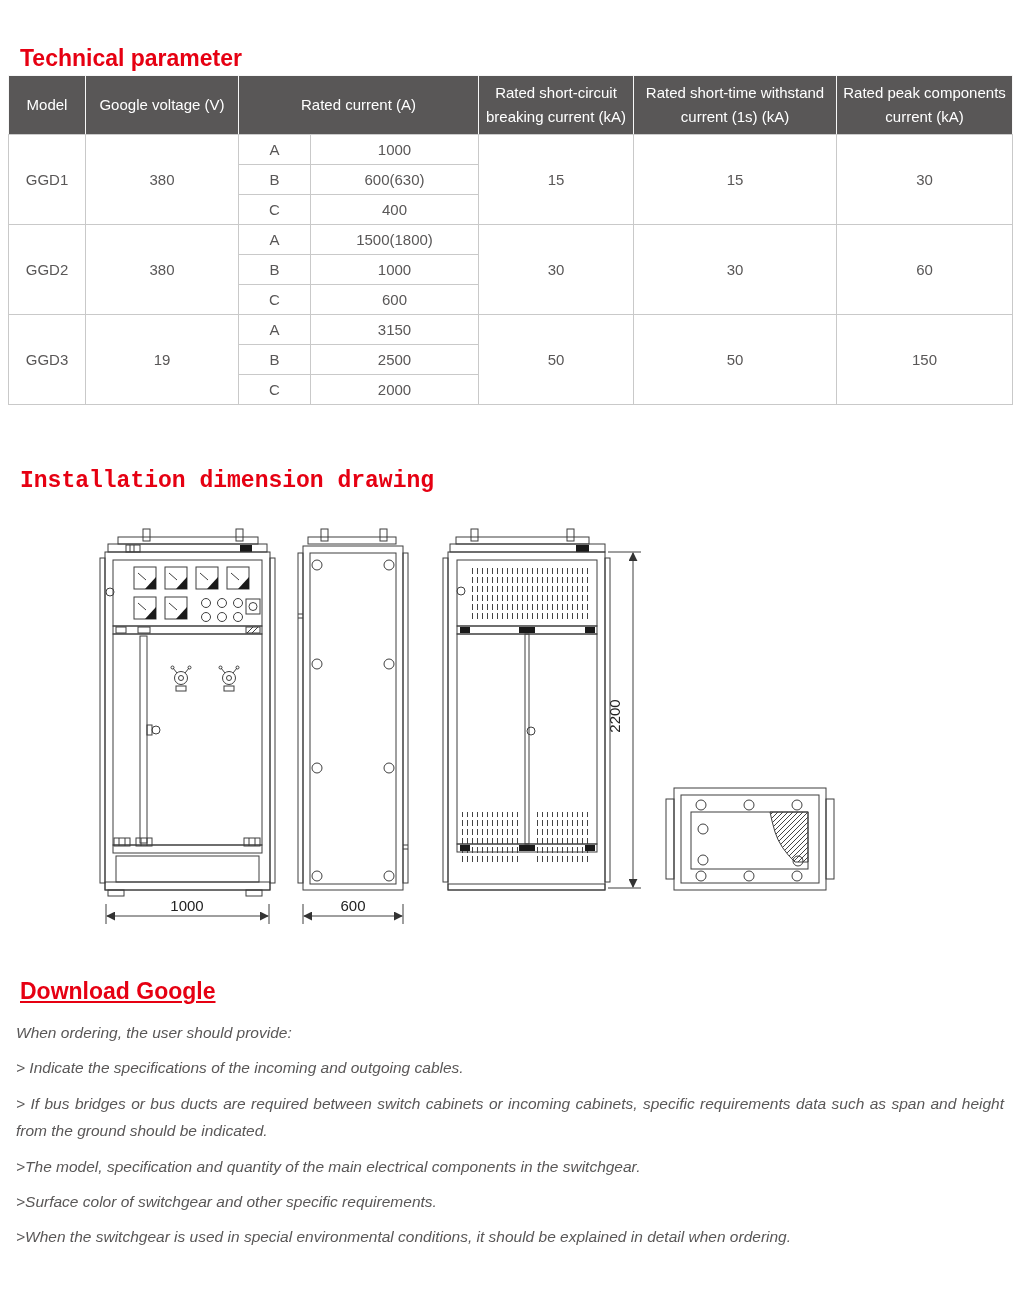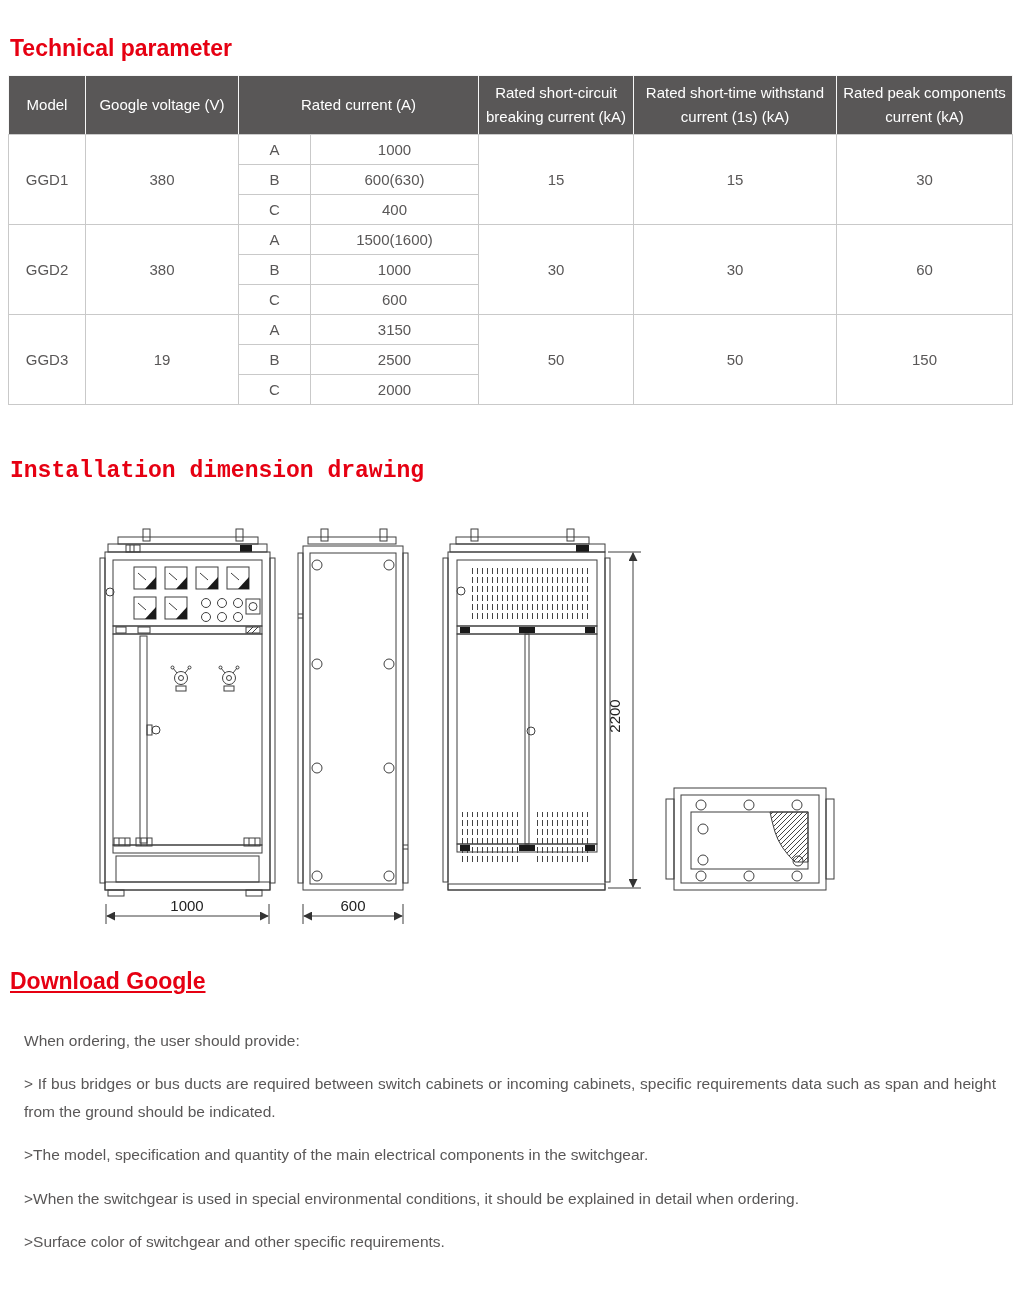--- a/index.html
+++ b/index.html
@@ -1,21 +1,21 @@
 <!DOCTYPE html>
 <html><head>
 <meta charset="utf-8">
 <style>
   html,body{margin:0;padding:0;}
   body{
     width:1020px;height:1296px;position:relative;background:#ffffff;
     font-family:"Liberation Sans", sans-serif;color:#595757;
   }
   .sec-title{
-    position:absolute;left:8px;margin:2px;
+    position:absolute;left:8px;margin:12px;
     font-size:23px;font-weight:bold;color:#e60012;letter-spacing:0;
   }
   #title-technical{top:33px;}
   #title-installation{top:456px;font-family:Liberation Mono, monospace;}
   #title-download{top:966px;text-decoration:underline;}
 
   .spec-table{
     position:absolute;left:8px;top:75px;width:1004px;
     border-collapse:collapse;table-layout:fixed;
     font-size:15px;color:#595757;text-align:center;
@@ -32,21 +32,21 @@
   .drawing-svg{position:absolute;left:0;top:516px;}
   .ln{fill:none;stroke:#3f3f3f;stroke-width:1;}
   .dk{fill:#1a1a1a;stroke:none;}
   .dim{stroke:#3f3f3f;stroke-width:1;fill:none;}
   .dim-text{font-family:"Liberation Sans",sans-serif;font-size:15px;fill:#222;}
 
   .ordering{
     position:absolute;left:8px;top:1011px;width:1004px;
     font-size:15.5px;line-height:27.4px;color:#595757;text-align:justify;
   }
-  .ordering p{margin:16px;}
+  .ordering p{margin:8px;font-style:italic;}
 </style>
 </head>
 <body>
 
 <h2 id="title-technical" class="sec-title">Technical parameter</h2>
 
 <table class="spec-table">
   <colgroup>
     <col style="width:77px">
       <col style="width:153px">
@@ -82,21 +82,21 @@
     </tr>
     <tr>
       <td>C</td>
       <td>400</td>
     </tr>
 
     <tr>
       <td rowspan="3">GGD2</td>
       <td rowspan="3">380</td>
       <td>A</td>
-      <td>1500(1600)</td>
+      <td>1500(1800)</td>
       <td rowspan="3">30</td>
       <td rowspan="3">30</td>
       <td rowspan="3">60</td>
     </tr>
     <tr>
       <td>B</td>
       <td>1000</td>
     </tr>
     <tr>
       <td>C</td>
@@ -304,17 +304,18 @@
     <circle class="ln" cx="701" cy="876" r="5"></circle>
     <circle class="ln" cx="749" cy="876" r="5"></circle>
     <circle class="ln" cx="797" cy="876" r="5"></circle>
   </g>
 </svg>
 
 <h2 id="title-download" class="sec-title">Download Google</h2>
 
 <div class="ordering">
   <p>When ordering, the user should provide:</p>
+  <p>&gt; Indicate the specifications of the incoming and outgoing cables.</p>
   <p>&gt; If bus bridges or bus ducts are required between switch cabinets or incoming cabinets, specific requirements data such as span and height from the ground should be indicated.</p>
   <p>&gt;The model, specification and quantity of the main electrical components in the switchgear.</p>
+  <p>&gt;Surface color of switchgear and other specific requirements.</p>
   <p>&gt;When the switchgear is used in special environmental conditions, it should be explained in detail when ordering.</p>
-  <p>&gt;Surface color of switchgear and other specific requirements.</p>
 </div>
 
 </body></html>

